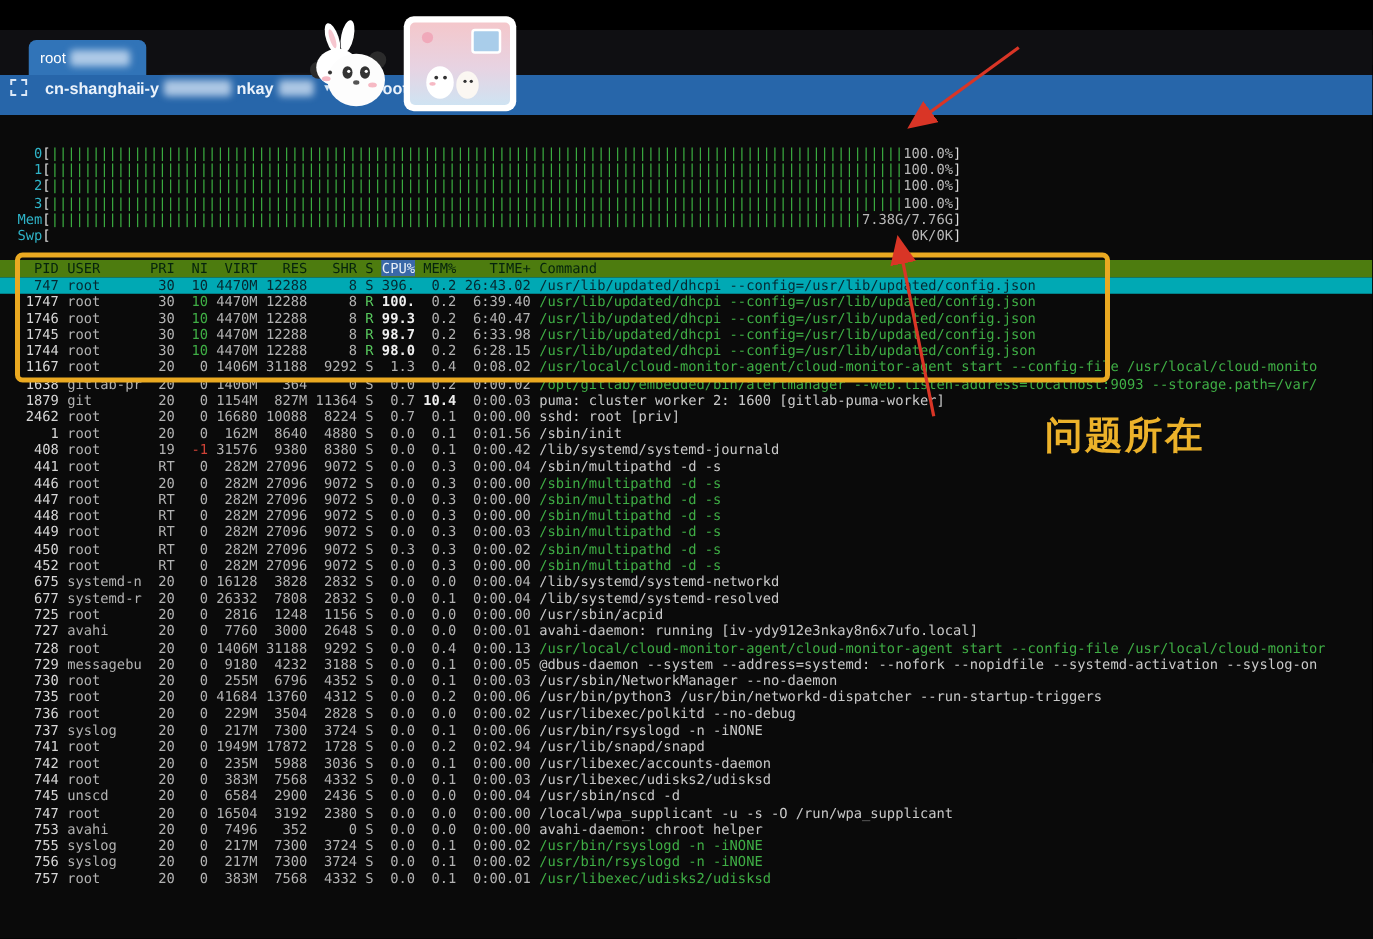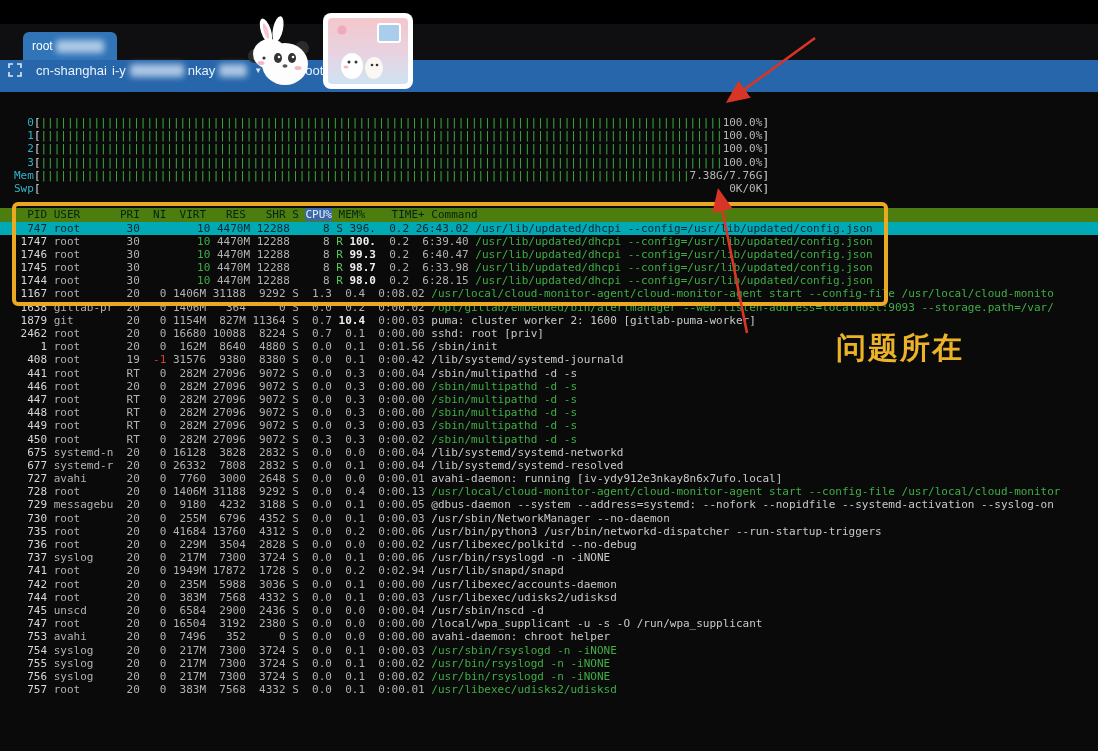--- a/index.html
+++ b/index.html
@@ -6,21 +6,21 @@
   body{width:1098px;height:751px;position:relative;overflow:hidden;font-family:"Liberation Sans",sans-serif;}
 
   
   .titlebar{position:absolute;top:0;left:0;right:0;height:24px;background:#1b1b1b;
     color:#d9d9d9;font-size:13px;display:flex;align-items:center;padding-left:14px;box-sizing:border-box;margin-top:28px;}
   .tabstrip{position:absolute;top:24px;left:0;right:0;height:36px;background:#0f0f12;}
   .tab{position:absolute;left:23px;bottom:0;width:94px;height:28px;background:#3174b8;
     border-radius:6px 6px 0 0;color:#fff;font-size:12px;display:flex;align-items:center;
     padding-left:9px;box-sizing:border-box;gap:3px;}
   .bluebar{position:absolute;top:60px;left:0;right:0;height:32px;background:#2766aa;color:#eaf2fb;font-size:13px;}
-  .bluebar .abs{position:absolute;top:0;height:20px;display:flex;align-items:center;gap:4px;}
+  .bluebar .abs{position:absolute;top:0;height:20px;display:flex;align-items:center;gap:4px;font-weight:bold;}
   .fsbtn{left:8px;width:18px;cursor:pointer;}
   .region{left:36px;}
   .inst{left:112px;cursor:pointer;}
   .userlbl{left:301px;}
   .caret{font-size:8px;color:#d7e6f5;margin-left:3px;}
   .blur{display:inline-block;background:rgba(205,223,242,.8);filter:blur(3px);border-radius:3px;height:13px;vertical-align:middle;}
   .b1{width:48px;} .b2{width:54px;} .b3{width:28px;} .b4{width:24px;}
 
   
   .term{position:absolute;top:92px;left:0;right:0;bottom:0;background:#0a0a0a;overflow:hidden;
@@ -33,21 +33,21 @@
   .bar{color:#3cb042;}
   .mtext{color:#b8b8b8;}
   .sysinfo{position:absolute;left:770px;top:0;}
   .sysline{padding-left:0;}
 
   .hline{background:#4d7c0f;}
   .hline span{color:#06240d;}
   .hline .sort{background:#3a68a8;color:#e9eff6;}
 
   .tline span.pid{color:#d7d7d7;}
-  .tline span.nice{color:#3fae45;margin-left:44px;}
+  .tline span.nice{color:#3fae45;}
   .tline span.neg{color:#cf4236;}
   .tline span.run{color:#58c95e;}
   .tline span.hot{color:#efefef;font-weight:bold;}
   .tline span.cmd{color:#c9c9c9;}
   .tline.green span.cmd{color:#3fae45;}
   .tline.selected{background:#00a9b4;}
   .tline.selected span{color:#062830 !important;font-weight:normal !important;}
 
   
   .hlbox{position:absolute;left:12px;top:202px;width:868px;height:96px;border:4px solid #eaa921;
@@ -127,36 +127,37 @@
         <div class="tline"><span class="pid"> 1879</span> <span>git      </span> <span> 20</span> <span>  0</span> <span>1154M</span> <span> 827M</span> <span>11364</span> <span>S</span> <span> 0.7</span> <span class="hot">10.4</span> <span> 0:00.03</span> <span class="cmd">puma: cluster worker 2: 1600 [gitlab-puma-worker]</span></div>
         <div class="tline"><span class="pid"> 2462</span> <span>root     </span> <span> 20</span> <span>  0</span> <span>16680</span> <span>10088</span> <span> 8224</span> <span>S</span> <span> 0.7</span> <span> 0.1</span> <span> 0:00.00</span> <span class="cmd">sshd: root [priv]</span></div>
         <div class="tline"><span class="pid">    1</span> <span>root     </span> <span> 20</span> <span>  0</span> <span> 162M</span> <span> 8640</span> <span> 4880</span> <span>S</span> <span> 0.0</span> <span> 0.1</span> <span> 0:01.56</span> <span class="cmd">/sbin/init</span></div>
         <div class="tline"><span class="pid">  408</span> <span>root     </span> <span> 19</span> <span class="neg"> -1</span> <span>31576</span> <span> 9380</span> <span> 8380</span> <span>S</span> <span> 0.0</span> <span> 0.1</span> <span> 0:00.42</span> <span class="cmd">/lib/systemd/systemd-journald</span></div>
         <div class="tline"><span class="pid">  441</span> <span>root     </span> <span> RT</span> <span>  0</span> <span> 282M</span> <span>27096</span> <span> 9072</span> <span>S</span> <span> 0.0</span> <span> 0.3</span> <span> 0:00.04</span> <span class="cmd">/sbin/multipathd -d -s</span></div>
         <div class="tline green"><span class="pid">  446</span> <span>root     </span> <span> 20</span> <span>  0</span> <span> 282M</span> <span>27096</span> <span> 9072</span> <span>S</span> <span> 0.0</span> <span> 0.3</span> <span> 0:00.00</span> <span class="cmd">/sbin/multipathd -d -s</span></div>
         <div class="tline green"><span class="pid">  447</span> <span>root     </span> <span> RT</span> <span>  0</span> <span> 282M</span> <span>27096</span> <span> 9072</span> <span>S</span> <span> 0.0</span> <span> 0.3</span> <span> 0:00.00</span> <span class="cmd">/sbin/multipathd -d -s</span></div>
         <div class="tline green"><span class="pid">  448</span> <span>root     </span> <span> RT</span> <span>  0</span> <span> 282M</span> <span>27096</span> <span> 9072</span> <span>S</span> <span> 0.0</span> <span> 0.3</span> <span> 0:00.00</span> <span class="cmd">/sbin/multipathd -d -s</span></div>
         <div class="tline green"><span class="pid">  449</span> <span>root     </span> <span> RT</span> <span>  0</span> <span> 282M</span> <span>27096</span> <span> 9072</span> <span>S</span> <span> 0.0</span> <span> 0.3</span> <span> 0:00.03</span> <span class="cmd">/sbin/multipathd -d -s</span></div>
         <div class="tline green"><span class="pid">  450</span> <span>root     </span> <span> RT</span> <span>  0</span> <span> 282M</span> <span>27096</span> <span> 9072</span> <span>S</span> <span> 0.3</span> <span> 0.3</span> <span> 0:00.02</span> <span class="cmd">/sbin/multipathd -d -s</span></div>
+        <div class="tline green"><span class="pid">  452</span> <span>root     </span> <span> RT</span> <span>  0</span> <span> 282M</span> <span>27096</span> <span> 9072</span> <span>S</span> <span> 0.0</span> <span> 0.3</span> <span> 0:00.00</span> <span class="cmd">/sbin/multipathd -d -s</span></div>
         <div class="tline"><span class="pid">  675</span> <span>systemd-n</span> <span> 20</span> <span>  0</span> <span>16128</span> <span> 3828</span> <span> 2832</span> <span>S</span> <span> 0.0</span> <span> 0.0</span> <span> 0:00.04</span> <span class="cmd">/lib/systemd/systemd-networkd</span></div>
         <div class="tline"><span class="pid">  677</span> <span>systemd-r</span> <span> 20</span> <span>  0</span> <span>26332</span> <span> 7808</span> <span> 2832</span> <span>S</span> <span> 0.0</span> <span> 0.1</span> <span> 0:00.04</span> <span class="cmd">/lib/systemd/systemd-resolved</span></div>
+        <div class="tline"><span class="pid">  725</span> <span>root     </span> <span> 20</span> <span>  0</span> <span> 2816</span> <span> 1248</span> <span> 1156</span> <span>S</span> <span> 0.0</span> <span> 0.0</span> <span> 0:00.00</span> <span class="cmd">/usr/sbin/acpid</span></div>
         <div class="tline"><span class="pid">  727</span> <span>avahi    </span> <span> 20</span> <span>  0</span> <span> 7760</span> <span> 3000</span> <span> 2648</span> <span>S</span> <span> 0.0</span> <span> 0.0</span> <span> 0:00.01</span> <span class="cmd">avahi-daemon: running [iv-ydy912e3nkay8n6x7ufo.local]</span></div>
         <div class="tline green"><span class="pid">  728</span> <span>root     </span> <span> 20</span> <span>  0</span> <span>1406M</span> <span>31188</span> <span> 9292</span> <span>S</span> <span> 0.0</span> <span> 0.4</span> <span> 0:00.13</span> <span class="cmd">/usr/local/cloud-monitor-agent/cloud-monitor-agent start --config-file /usr/local/cloud-monitor</span></div>
         <div class="tline"><span class="pid">  729</span> <span>messagebu</span> <span> 20</span> <span>  0</span> <span> 9180</span> <span> 4232</span> <span> 3188</span> <span>S</span> <span> 0.0</span> <span> 0.1</span> <span> 0:00.05</span> <span class="cmd">@dbus-daemon --system --address=systemd: --nofork --nopidfile --systemd-activation --syslog-on</span></div>
         <div class="tline"><span class="pid">  730</span> <span>root     </span> <span> 20</span> <span>  0</span> <span> 255M</span> <span> 6796</span> <span> 4352</span> <span>S</span> <span> 0.0</span> <span> 0.1</span> <span> 0:00.03</span> <span class="cmd">/usr/sbin/NetworkManager --no-daemon</span></div>
         <div class="tline"><span class="pid">  735</span> <span>root     </span> <span> 20</span> <span>  0</span> <span>41684</span> <span>13760</span> <span> 4312</span> <span>S</span> <span> 0.0</span> <span> 0.2</span> <span> 0:00.06</span> <span class="cmd">/usr/bin/python3 /usr/bin/networkd-dispatcher --run-startup-triggers</span></div>
         <div class="tline"><span class="pid">  736</span> <span>root     </span> <span> 20</span> <span>  0</span> <span> 229M</span> <span> 3504</span> <span> 2828</span> <span>S</span> <span> 0.0</span> <span> 0.0</span> <span> 0:00.02</span> <span class="cmd">/usr/libexec/polkitd --no-debug</span></div>
         <div class="tline"><span class="pid">  737</span> <span>syslog   </span> <span> 20</span> <span>  0</span> <span> 217M</span> <span> 7300</span> <span> 3724</span> <span>S</span> <span> 0.0</span> <span> 0.1</span> <span> 0:00.06</span> <span class="cmd">/usr/bin/rsyslogd -n -iNONE</span></div>
         <div class="tline"><span class="pid">  741</span> <span>root     </span> <span> 20</span> <span>  0</span> <span>1949M</span> <span>17872</span> <span> 1728</span> <span>S</span> <span> 0.0</span> <span> 0.2</span> <span> 0:02.94</span> <span class="cmd">/usr/lib/snapd/snapd</span></div>
         <div class="tline"><span class="pid">  742</span> <span>root     </span> <span> 20</span> <span>  0</span> <span> 235M</span> <span> 5988</span> <span> 3036</span> <span>S</span> <span> 0.0</span> <span> 0.1</span> <span> 0:00.00</span> <span class="cmd">/usr/libexec/accounts-daemon</span></div>
         <div class="tline"><span class="pid">  744</span> <span>root     </span> <span> 20</span> <span>  0</span> <span> 383M</span> <span> 7568</span> <span> 4332</span> <span>S</span> <span> 0.0</span> <span> 0.1</span> <span> 0:00.03</span> <span class="cmd">/usr/libexec/udisks2/udisksd</span></div>
         <div class="tline"><span class="pid">  745</span> <span>unscd    </span> <span> 20</span> <span>  0</span> <span> 6584</span> <span> 2900</span> <span> 2436</span> <span>S</span> <span> 0.0</span> <span> 0.0</span> <span> 0:00.04</span> <span class="cmd">/usr/sbin/nscd -d</span></div>
         <div class="tline"><span class="pid">  747</span> <span>root     </span> <span> 20</span> <span>  0</span> <span>16504</span> <span> 3192</span> <span> 2380</span> <span>S</span> <span> 0.0</span> <span> 0.0</span> <span> 0:00.00</span> <span class="cmd">/local/wpa_supplicant -u -s -O /run/wpa_supplicant</span></div>
         <div class="tline"><span class="pid">  753</span> <span>avahi    </span> <span> 20</span> <span>  0</span> <span> 7496</span> <span>  352</span> <span>    0</span> <span>S</span> <span> 0.0</span> <span> 0.0</span> <span> 0:00.00</span> <span class="cmd">avahi-daemon: chroot helper</span></div>
-        <div class="tline green"><span class="pid">  754</span> <span>syslog   </span> <span> 20</span> <span>  0</span> <span> 217M</span> <span> 7300</span> <span> 3724</span> <span>S</span> <span> 0.0</span> <span> 0.1</span> <span> 0:00.03</span> <span class="cmd">/usr/sbin/rsyslogd -n -iNONE</span></div>
         <div class="tline green"><span class="pid">  755</span> <span>syslog   </span> <span> 20</span> <span>  0</span> <span> 217M</span> <span> 7300</span> <span> 3724</span> <span>S</span> <span> 0.0</span> <span> 0.1</span> <span> 0:00.02</span> <span class="cmd">/usr/bin/rsyslogd -n -iNONE</span></div>
         <div class="tline green"><span class="pid">  756</span> <span>syslog   </span> <span> 20</span> <span>  0</span> <span> 217M</span> <span> 7300</span> <span> 3724</span> <span>S</span> <span> 0.0</span> <span> 0.1</span> <span> 0:00.02</span> <span class="cmd">/usr/bin/rsyslogd -n -iNONE</span></div>
         <div class="tline green"><span class="pid">  757</span> <span>root     </span> <span> 20</span> <span>  0</span> <span> 383M</span> <span> 7568</span> <span> 4332</span> <span>S</span> <span> 0.0</span> <span> 0.1</span> <span> 0:00.01</span> <span class="cmd">/usr/libexec/udisks2/udisksd</span></div>
       </div>
   </div>
 </div>
 
 <div class="hlbox"></div>
 
 <div class="problem">问题所在</div>

